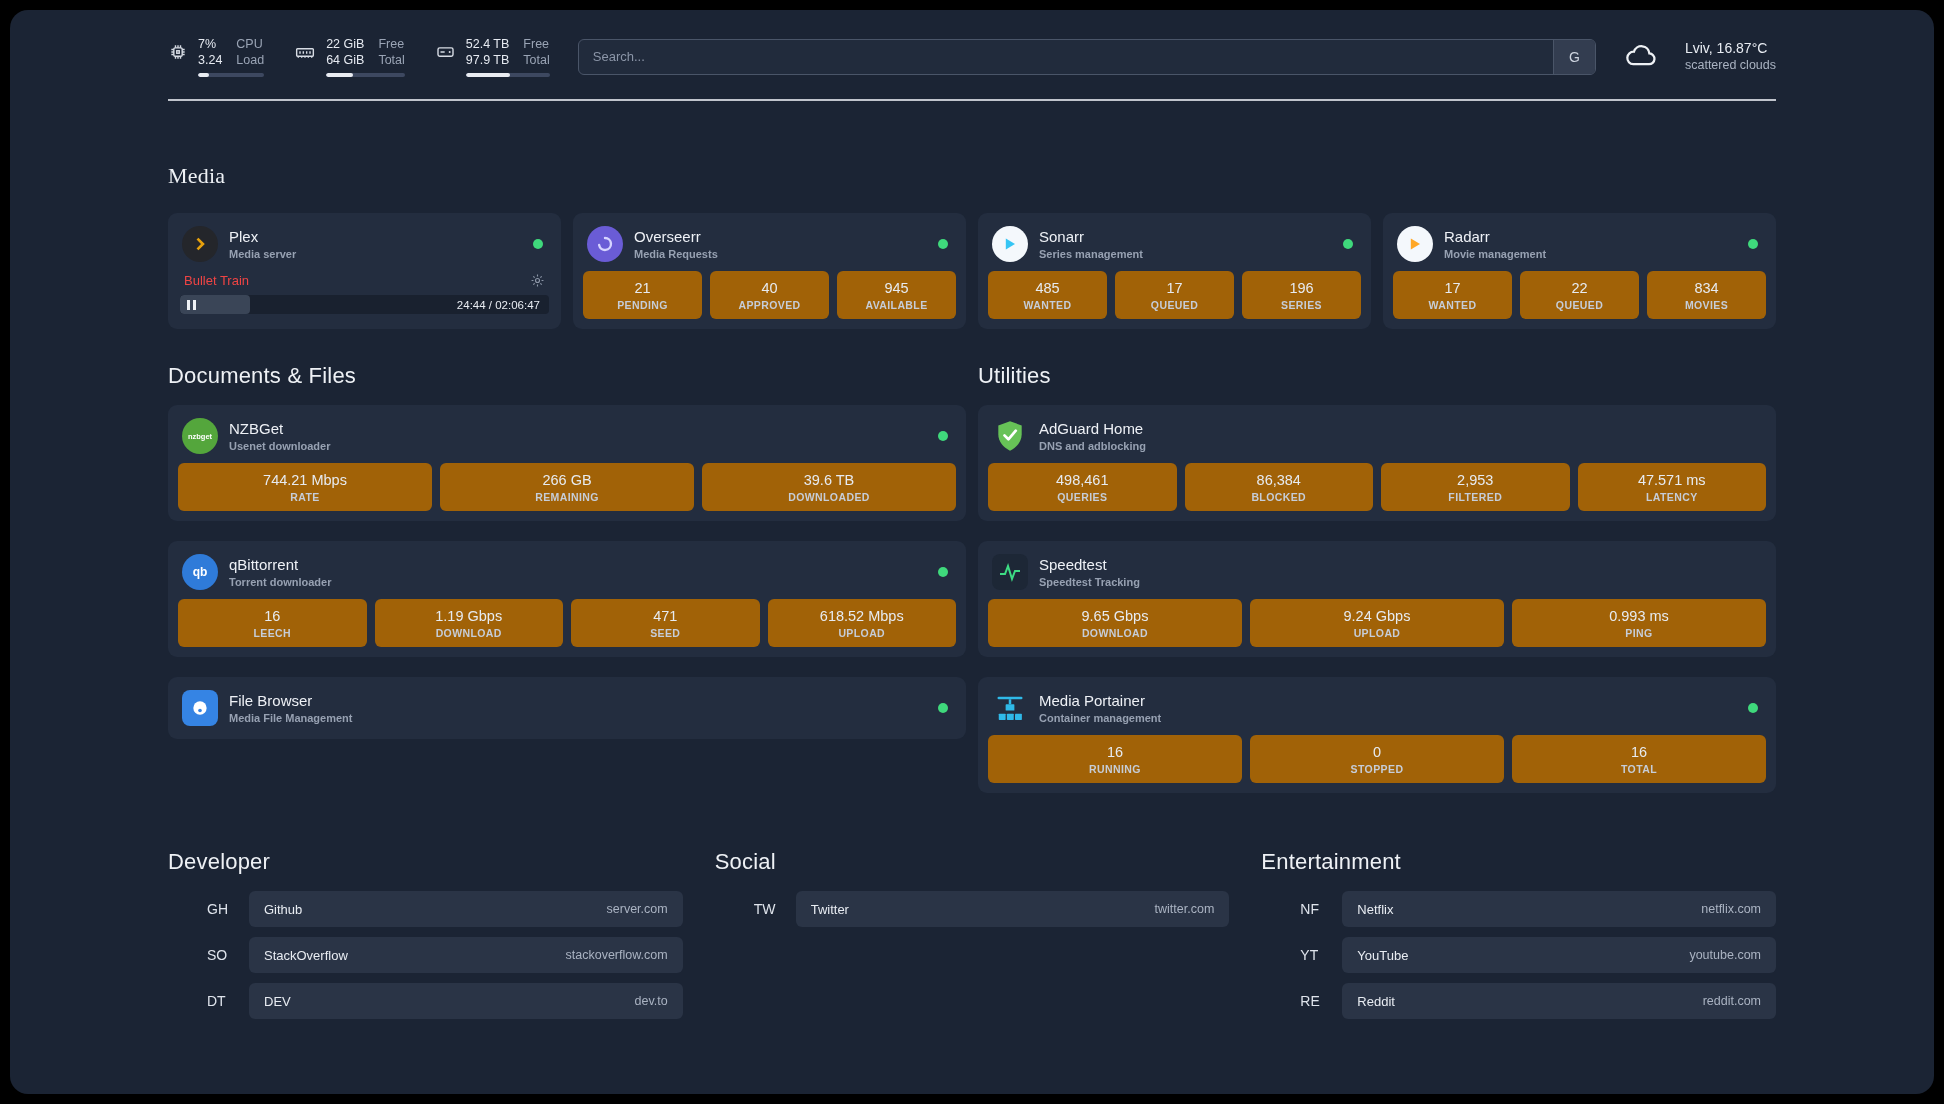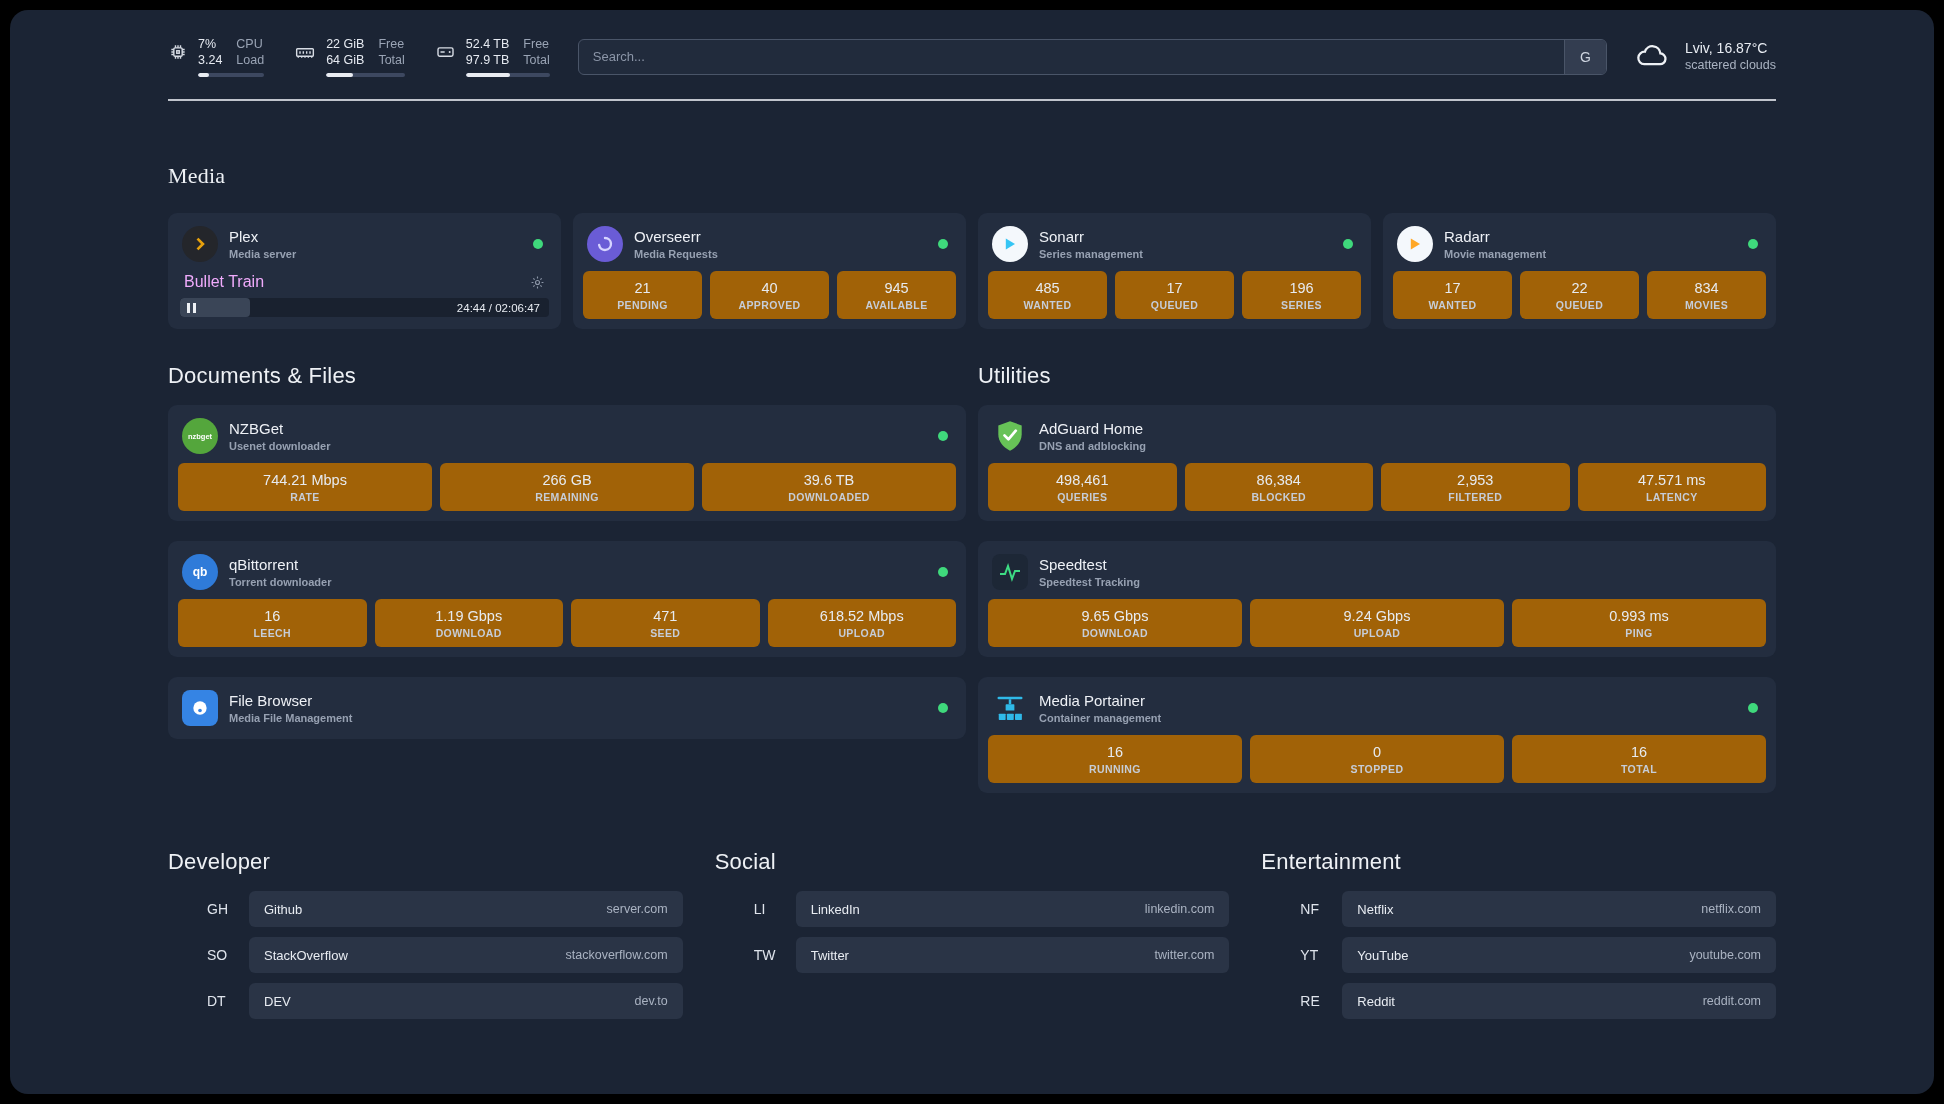--- a/index.html
+++ b/index.html
@@ -18,21 +18,21 @@
   .sys-labs{ color:#9aa4b5; }
   .sys-bar{ margin-top:5px; height:4px; border-radius:2px; background:#3d4860; overflow:hidden; }
   .sys-bar>i{ display:block; height:100%; background:#e9ecf1; border-radius:2px; }
   .searchwrap{ flex:1; margin:0 28px; display:flex; align-items:center; height:36px;
                background:#212b3c; border:1px solid #4a5568; border-radius:6px; overflow:hidden; }
   .searchwrap input{ flex:1; background:transparent; border:none; outline:none; color:#e6eaf1;
                font-size:13px; padding:0 14px; font-family:inherit; }
   .searchwrap input::placeholder{ color:#8b95a7; }
   .g-btn{ width:42px; height:100%; background:#333d50; border:none; border-left:1px solid #4a5568;
           color:#cdd4df; font-size:14px; cursor:pointer; font-family:inherit; }
-  .weather{ display:flex; align-items:center; gap:16px; }
+  .weather{ display:flex; align-items:center; gap:27px; }
   .weather-txt{ display:flex; flex-direction:column; }
   .weather-loc{ color:#e9edf3; font-size:14px; line-height:18px; }
   .weather-cond{ color:#aab3c2; font-size:12.5px; line-height:17px; }
   .divider{ height:2px; background:#dde1e7; opacity:.85; margin-top:22px; border:none; }
 
   
   .section-h{ font-size:22px; font-weight:500; color:#eef1f5; letter-spacing:.2px; }
   .media-h{ margin-top:62px; margin-bottom:24px;font-family:Liberation Serif, serif; }
   .grid4{ display:grid; grid-template-columns:repeat(4,1fr); gap:12px; }
   .grid2{ display:grid; grid-template-columns:1fr 1fr; gap:16px 12px; margin-top:34px; }
@@ -47,21 +47,21 @@
   .svc-name{ color:#eef1f6; font-size:15px; font-weight:500; line-height:19px; }
   .svc-desc{ color:#97a1b2; font-size:11px; line-height:16px;font-weight:bold; }
   .dot{ width:10px; height:10px; border-radius:50%; background:#3fd97c; flex:none; margin-right:4px; }
   .stats{ display:flex; gap:8px; }
   .stat{ flex:1; background:#a16207; border-radius:6px; text-align:center; padding:8px 4px 7px; }
   .stat-v{ color:#e7ebf1; font-size:14.5px; line-height:19px; }
   .stat-l{ color:#c6cdd8; font-size:10.5px; font-weight:700; letter-spacing:.4px; line-height:14px; }
 
   
   .np-row{ display:flex; align-items:center; padding:2px 6px 7px; }
-  .np-title{ flex:1; color:#f0abfc; font-size:16px; }
+  .np-title{ flex:1; color:#ef4444; font-size:13px; }
   .gear-btn{ background:none; border:none; cursor:pointer; padding:0; line-height:0; }
   .player-bar{ position:relative; height:19px; background:#19212f; border-radius:4px; overflow:hidden; margin:0 2px; }
   .player-fill{ position:absolute; left:0; top:0; bottom:0; background:#3a4557; border-radius:4px;
                 display:flex; align-items:center; padding-left:7px; }
   .player-time{ position:absolute; right:9px; top:0; bottom:0; display:flex; align-items:center;
                 color:#e8ecf2; font-size:11.5px; }
 
   
   .icon-txt{ color:#fff; font-weight:700; }
 
@@ -512,27 +512,20 @@
         <div class="bm-pill">
           <span class="bm-name">DEV</span>
           <span class="bm-url">dev.to</span>
         </div>
       </div>
     </div>
 
     <div>
       <div class="section-h bm-h">Social</div>
       <div class="bm-row">
-        <span class="bm-abbr">LI</span>
-        <div class="bm-pill">
-          <span class="bm-name">LinkedIn</span>
-          <span class="bm-url">linkedin.com</span>
-        </div>
-      </div>
-      <div class="bm-row">
         <span class="bm-abbr">TW</span>
         <div class="bm-pill">
           <span class="bm-name">Twitter</span>
           <span class="bm-url">twitter.com</span>
         </div>
       </div>
     </div>
 
     <div>
       <div class="section-h bm-h">Entertainment</div>

